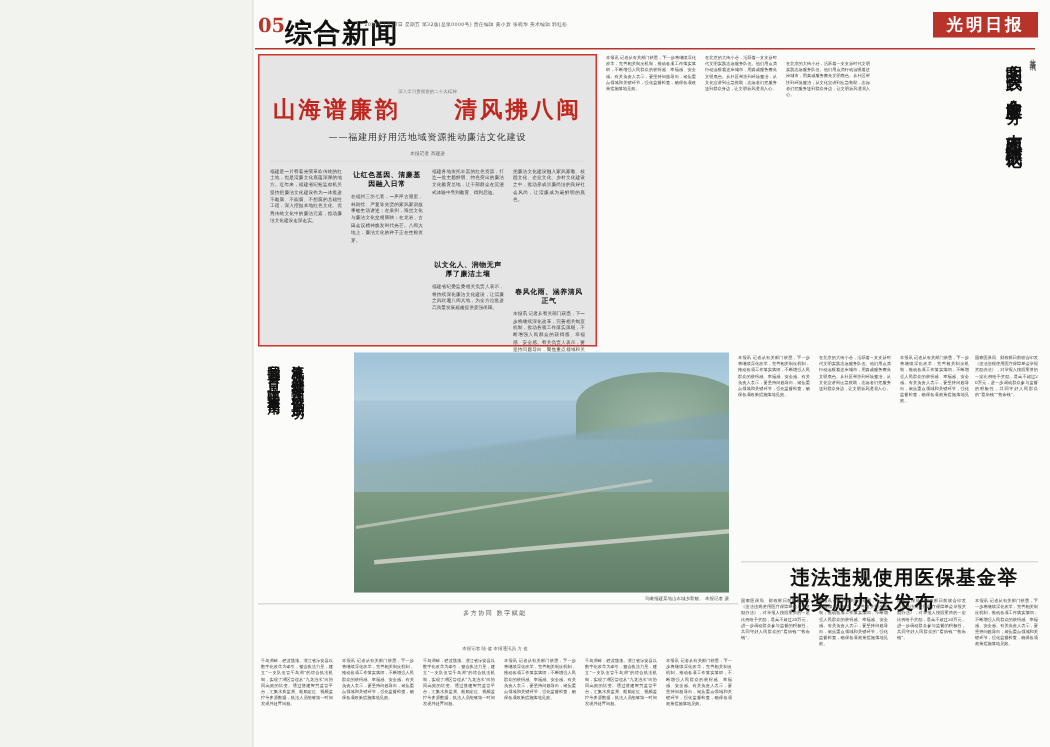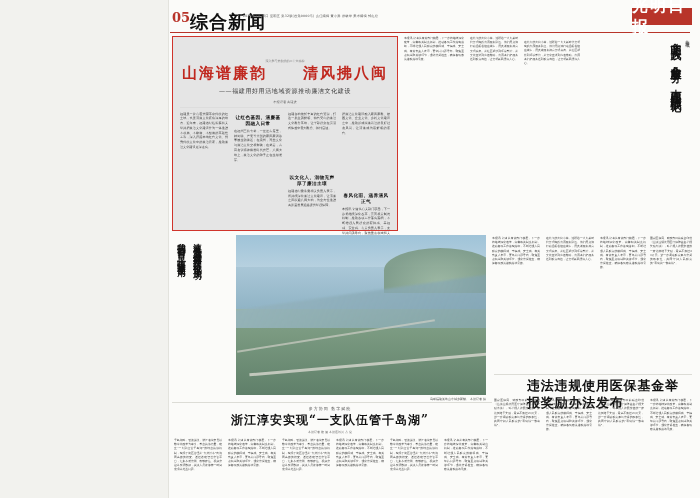--- a/index.html
+++ b/index.html
@@ -30,25 +30,25 @@
     letter-spacing:1px;
     font-family:"DejaVu Serif", serif;
   }
   .masthead-meta{
     position:absolute;left:243px;top:14px;
     font-size:3.2px;color:#555;letter-spacing:.2px;
     white-space:nowrap;
   }
   .flag{
     position:absolute;right:8px;top:8px;
-    width:60px;height:17px;
+    width:70px;height:17px;
     background:#b8342a;
     color:#fff;
     font-family:"DejaVu Serif", serif;
-    font-size:16px;font-weight:bold;
+    font-size:11px;font-weight:bold;
     display:flex;align-items:center;justify-content:center;
     letter-spacing:2px;
   }
   .tiny{
     font-size:3.1px;
     line-height:1.55;
     color:#3a3a3a;
     text-align:justify;
     font-family:"DejaVu Serif", serif;
     overflow:hidden;
@@ -280,21 +280,20 @@
   <div class="photo-caption">鸟瞰福建某地山水城乡新貌。 本报记者 摄</div>
 
   <div class="left-vert">
     <div class="l1">液氧煤油补燃循环发动机试车成功</div>
     <div class="l2">我国首台一百三十吨级重复使用</div>
   </div>
   <div class="col" style="left:172px;top:236px;width:0px;height:0;"></div>
 
   <div class="rule-h" style="left:172px;top:402px;width:320px;"></div>
   <div class="bottom-kicker">多方协同 数字赋能</div>
-  <div class="bottom-title">浙江淳安实现“一支队伍管千岛湖”</div>
   <div class="bottom-byline">本报记者 陆 健 本报通讯员 方 俊</div>
 
   <div class="col" style="left:174px;top:438px;width:48px;height:54px;">
     <div class="tiny dense" style="height:54px">千岛湖畔，碧波荡漾。浙江省淳安县以数字化改革为牵引，整合执法力量，建立“一支队伍管千岛湖”的综合执法机制，实现了湖区管理从“九龙治水”向协同高效的转变。通过搭建智慧监管平台，汇集水质监测、船舶定位、视频监控等多源数据，执法人员能够第一时间发现并处置问题。</div>
   </div>
   <div class="col" style="left:228px;top:438px;width:48px;height:54px;">
     <div class="tiny dense" style="height:54px">本报讯 记者从有关部门获悉，下一步将继续深化改革，完善相关制度机制，推动各项工作落实落细，不断增强人民群众的获得感、幸福感、安全感。有关负责人表示，要坚持问题导向，聚焦重点领域和关键环节，强化监督检查，确保各项政策措施落地见效。</div>
   </div>
   <div class="col" style="left:282px;top:438px;width:48px;height:54px;">
     <div class="tiny dense" style="height:54px">千岛湖畔，碧波荡漾。浙江省淳安县以数字化改革为牵引，整合执法力量，建立“一支队伍管千岛湖”的综合执法机制，实现了湖区管理从“九龙治水”向协同高效的转变。通过搭建智慧监管平台，汇集水质监测、船舶定位、视频监控等多源数据，执法人员能够第一时间发现并处置问题。</div>

